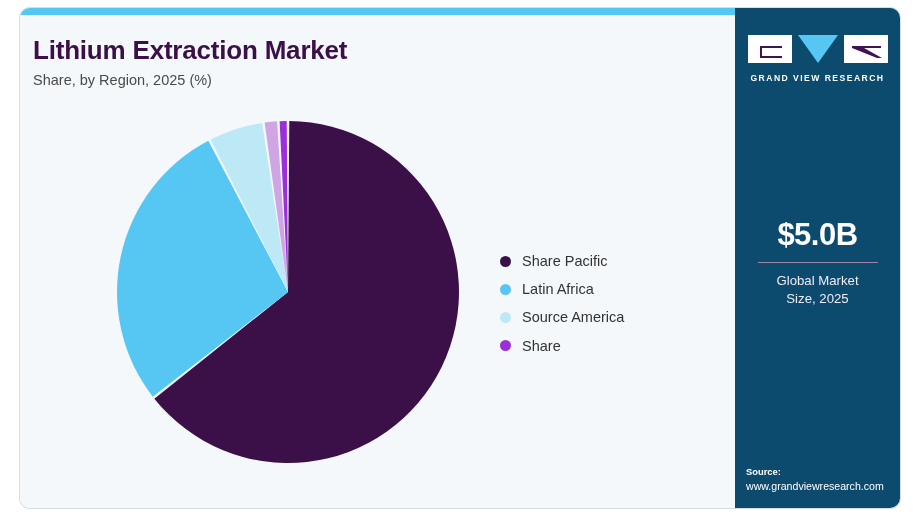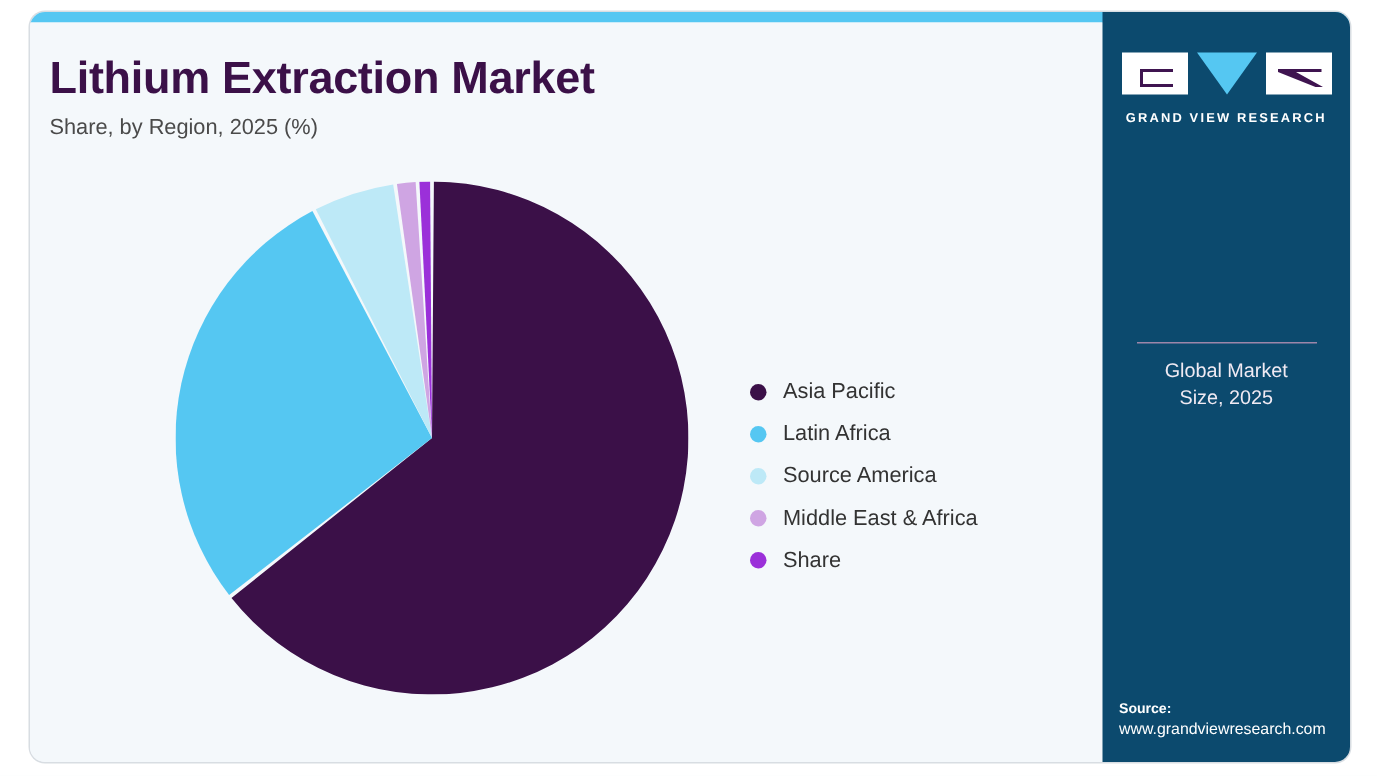--- a/index.html
+++ b/index.html
@@ -45,21 +45,21 @@
   }
 
   #title-block {
     position: absolute;
     left: 13px;
     top: 21px;
     width: 600px;
   }
 
   #chart-title {
-    font-size: 30px;
+    font-size: 26px;
     font-weight: bold;
     color: #3b1048;
     letter-spacing: -0.2px;
     line-height: 1.15;
   }
 
   #chart-subtitle {
     font-size: 14.5px;
     color: #4a4a4a;
     margin-top: 6px;
@@ -208,33 +208,29 @@
             <path d="M 171 171 L 93.54 18.55 A 171 171 0 0 1 145.12 1.97 Z" fill="#bde9f7"></path>
             <path d="M 171 171 L 147.63 1.60 A 171 171 0 0 1 160.07 0.35 Z" fill="#cfa5e3"></path>
             <path d="M 171 171 L 162.60 0.21 A 171 171 0 0 1 169.73 0.00 Z" fill="#9b30d9"></path>
           </g>
       </svg>
     </div>
 
     <div id="legend">
         <div class="legend-row">
           <span class="legend-dot" style="background: rgb(59, 16, 72);"></span>
-          <span class="legend-label">Asia Pacific</span>
+          <span class="legend-label">Share Pacific</span>
         </div>
         <div class="legend-row">
           <span class="legend-dot" style="background: rgb(85, 199, 242);"></span>
           <span class="legend-label">Latin Africa</span>
         </div>
         <div class="legend-row">
           <span class="legend-dot" style="background: rgb(189, 233, 247);"></span>
           <span class="legend-label">Source America</span>
-        </div>
-        <div class="legend-row">
-          <span class="legend-dot" style="background: rgb(207, 165, 227);"></span>
-          <span class="legend-label">Middle East &amp; Africa</span>
         </div>
         <div class="legend-row">
           <span class="legend-dot" style="background: rgb(155, 48, 217);"></span>
           <span class="legend-label">Share</span>
         </div>
       </div>
 
   </div>
 
   <div id="sidebar">
@@ -253,20 +249,21 @@
 
         <g>
           <path d="M96 1 H140 V29 H96 Z" fill="#ffffff"></path>
           <path d="M104 12 H133 L133 14 L116 14 L134 24 L129 24 L104 14 Z" fill="#3f1450"></path>
         </g>
       </svg>
       <div id="logo-wordmark">GRAND VIEW RESEARCH</div>
     </div>
 
     <div id="stat-block">
+      <div id="stat-value">$5.0B</div>
       <div id="stat-divider"></div>
       <div id="stat-caption">Global Market Size, 2025</div>
     </div>
 
     <div id="source-block">
       <div id="source-label">Source:</div>
       <div id="source-url">www.grandviewresearch.com</div>
     </div>
 
   </div>

